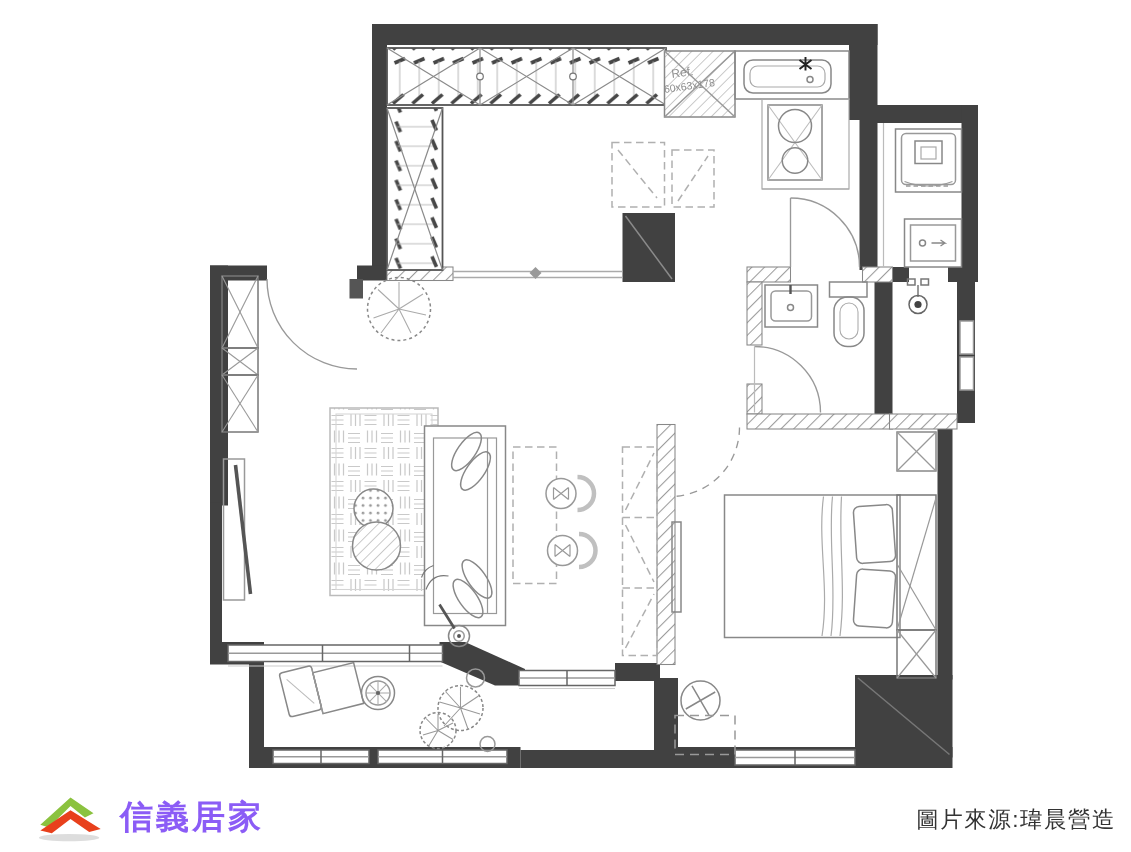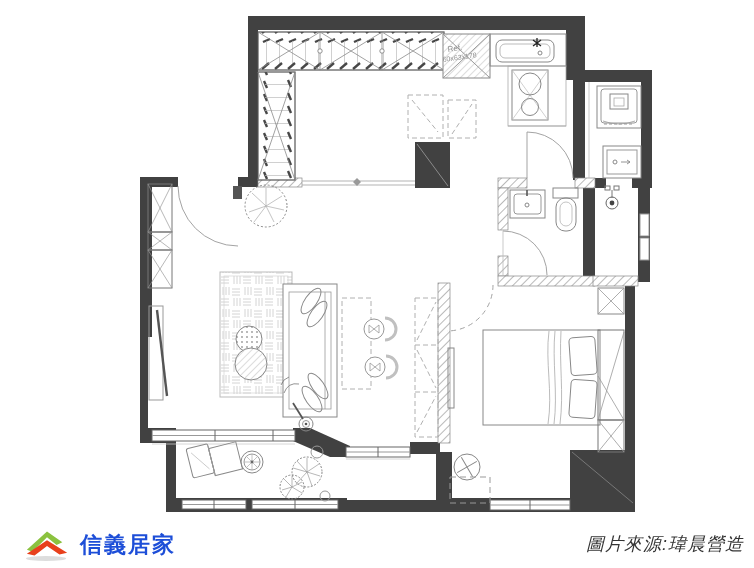--- a/index.html
+++ b/index.html
@@ -1,21 +1,21 @@
 <!DOCTYPE html>
 <html><head>
 <meta charset="utf-8">
 <style>
   html,body{margin:0;padding:0;background:#fff;}
   body{font-family:"Liberation Sans","DejaVu Sans",sans-serif;}
   .page{position:relative;width:754px;height:568px;background:#fff;overflow:hidden;}
   .plan-svg{position:absolute;left:0;top:0;width:754px;height:568px;}
   .footer-logo{position:absolute;left:24px;bottom:6px;display:flex;align-items:center;gap:10px;}
-  .footer-logo .logo-text{font-size:22px;font-weight:bold;color:#1d4ed8;letter-spacing:2px;}
-  .footer-source{position:absolute;right:10px;bottom:12px;font-size:18px;color:#333;letter-spacing:1px;font-style:italic;}
+  .footer-logo .logo-text{font-size:22px;font-weight:bold;color:#8b5cf6;letter-spacing:2px;}
+  .footer-source{position:absolute;right:10px;bottom:12px;font-size:15px;color:#333;letter-spacing:1px;}
   svg text{font-family:"Liberation Sans","DejaVu Sans",sans-serif;}
 </style>
 </head>
 <body>
 
 <div class="page">
 
 <svg class="plan-svg" viewBox="0 0 754 568" xmlns="http://www.w3.org/2000/svg">
   <defs>
     <pattern id="hatch" width="6" height="6" patternUnits="userSpaceOnUse" patternTransform="rotate(45)">

